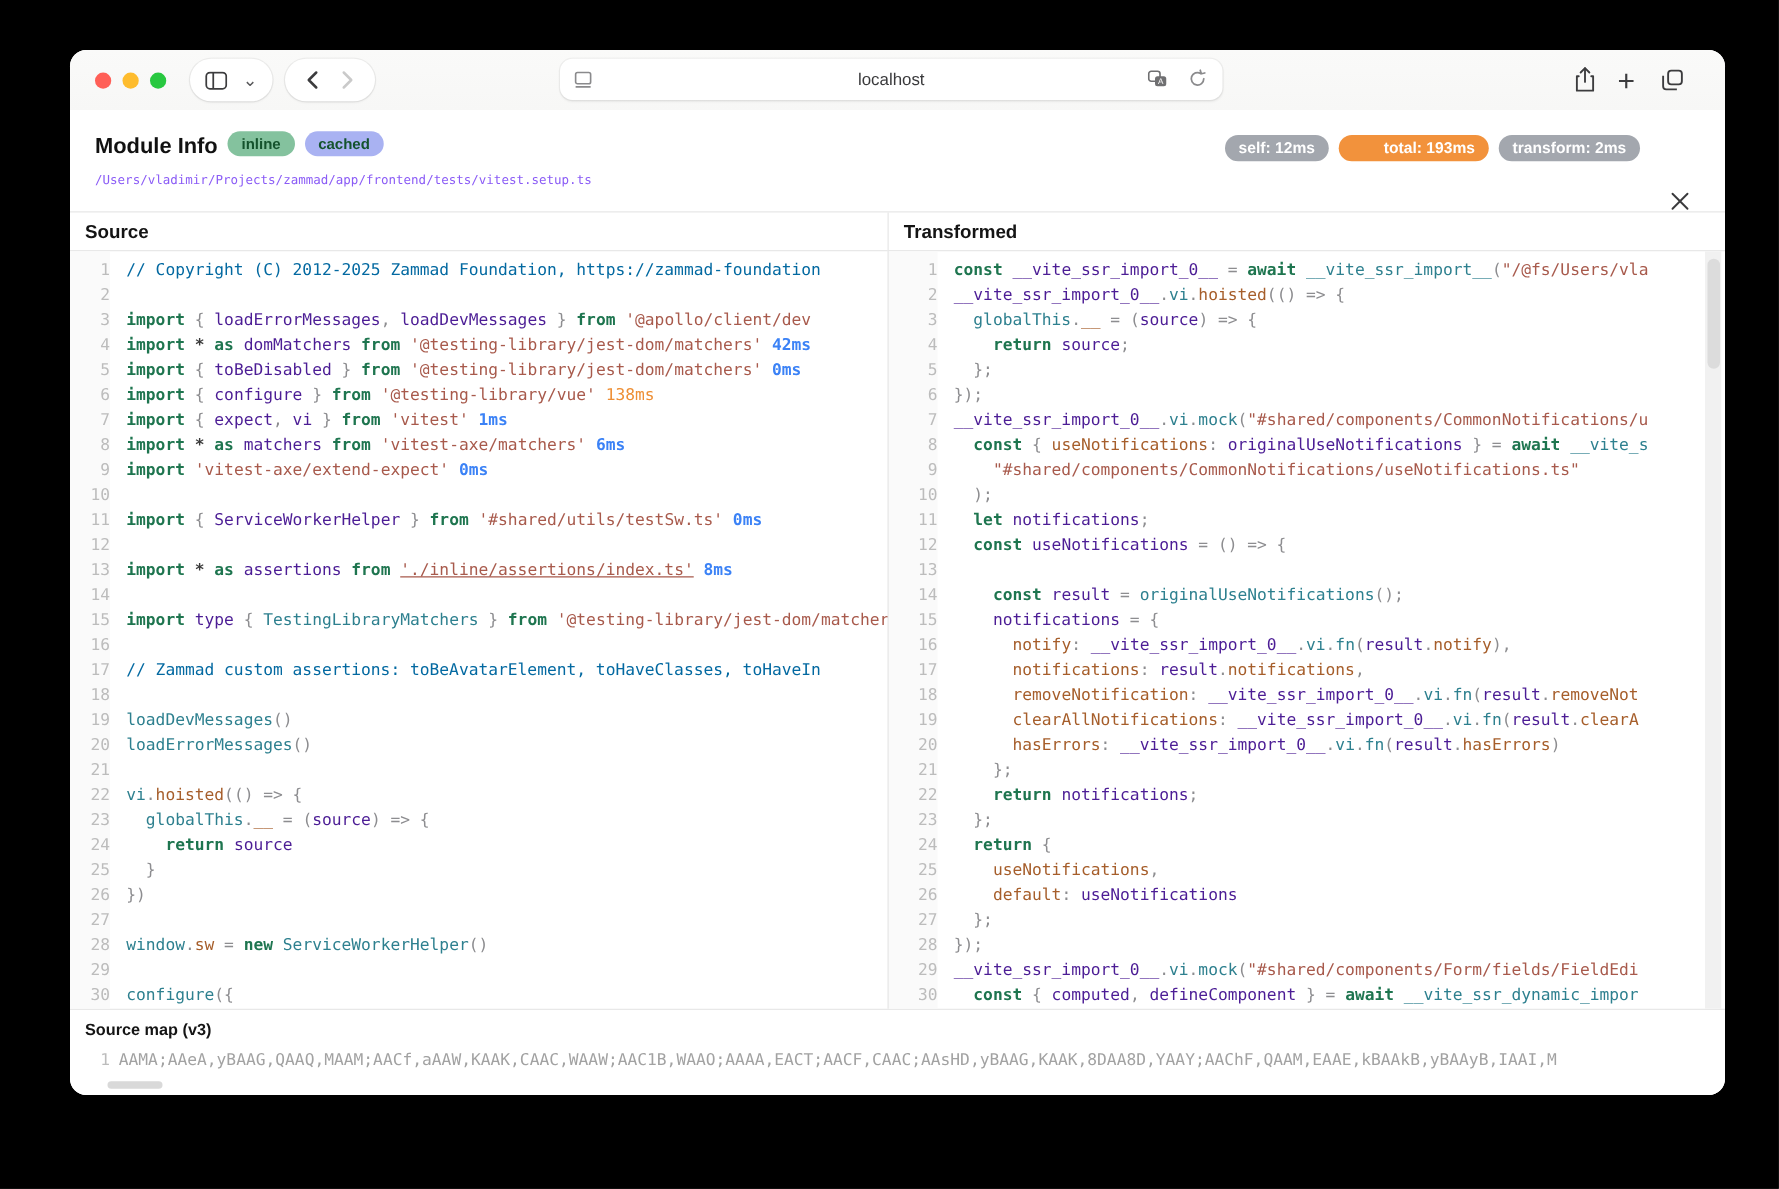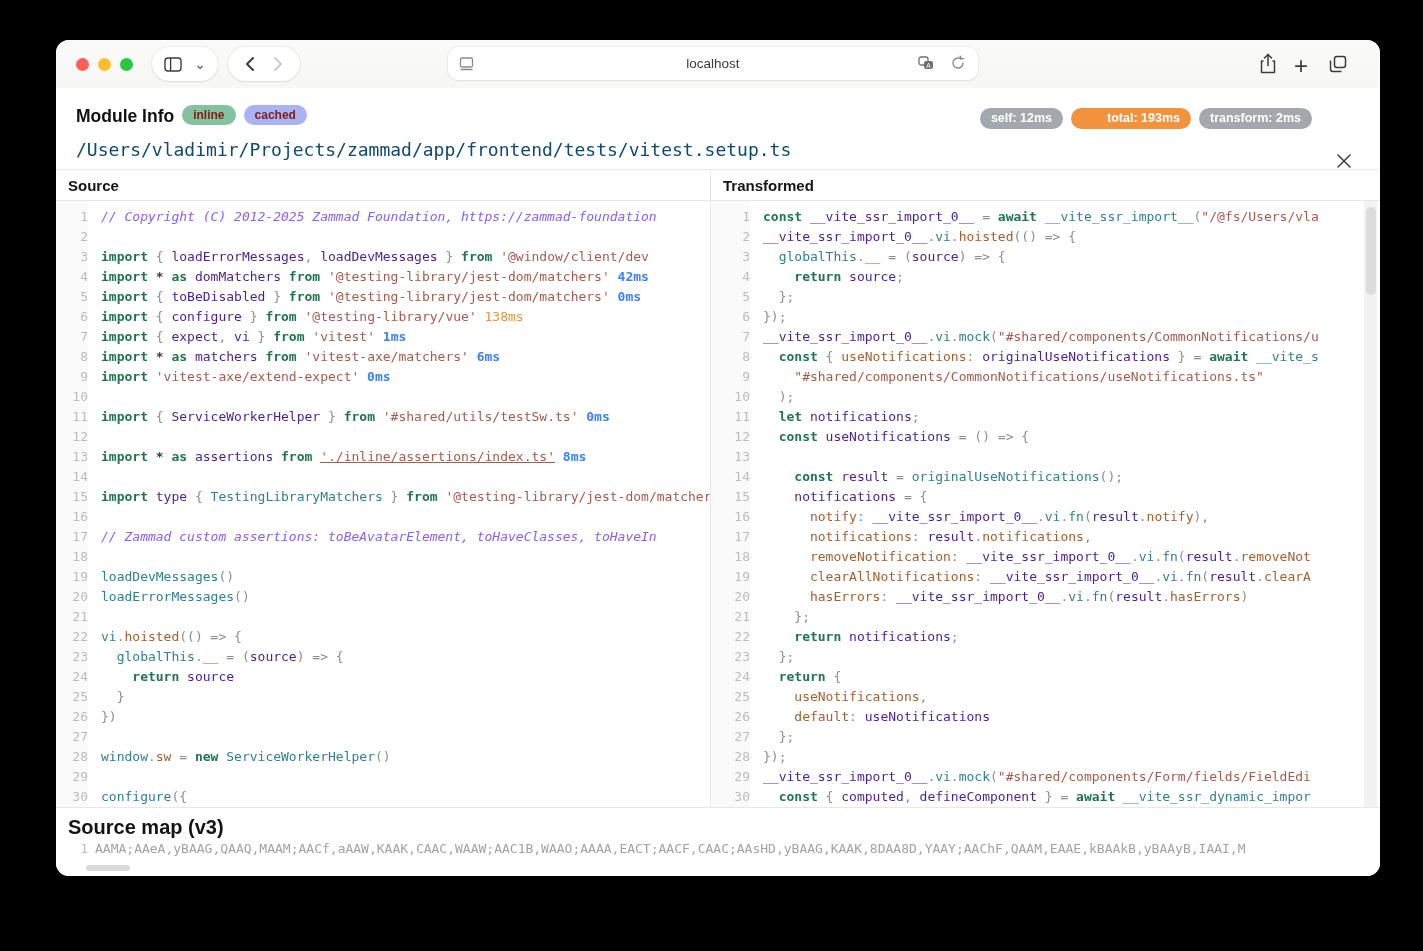--- a/index.html
+++ b/index.html
@@ -16,30 +16,30 @@
   .icnbtn{display:flex;align-items:center;justify-content:center;color:#3c3c3e;}
   .urlbar{position:absolute;left:392px;top:7px;width:530px;height:33px;background:#fff;
     border-radius:10px;box-shadow:0 0 0 1px rgba(0,0,0,.045),0 1px 2px rgba(0,0,0,.06);}
   .urltext{position:absolute;left:0;right:0;top:0;height:33px;line-height:33px;
     text-align:center;font-size:13.5px;color:#3a3a3c;}
   .chev{font-size:17px;line-height:1;color:#3c3c3e;}
   
   .modheader{position:absolute;left:0;top:48px;width:100%;height:81px;background:#fff;}
   .mh-title{position:absolute;left:20px;top:17px;font-size:17.5px;font-weight:700;color:#111;}
   .badge{display:inline-block;height:20px;line-height:20px;border-radius:10px;padding:0 11px;
-    color:#7f1d1d;font-size:12px;font-weight:700;vertical-align:3px;margin-left:8px;}
+    color:#14532d;font-size:12px;font-weight:700;vertical-align:3px;margin-left:8px;}
   .badge.inline{background:#84c29e;}
   .badge.cached{background:#a9b2f2;}
   .timings{position:absolute;right:68px;top:20px;display:flex;gap:8px;}
   .tpill{height:21px;line-height:21px;border-radius:11px;padding:0 11px;color:#fff;
     font-size:12.5px;font-weight:700;}
   .tpill.gray{background:#a3a7ae;}
   .tpill.orange{background:#f2923c;padding-left:36px;}
   .mh-path{position:absolute;left:20px;top:51px;font-family:"DejaVu Sans Mono",monospace;
-    font-size:18px;color:#0c4a6e;}
+    font-size:10px;color:#8b5cf6;}
   .closex{position:absolute;right:27px;top:64px;width:18px;height:18px;cursor:pointer;}
   
   .panels{position:absolute;left:0;top:129px;width:100%;height:639px;border-top:1px solid #e8e8e8;
     border-bottom:1px solid #e8e8e8;box-sizing:border-box;background:#fff;}
   .phead{position:absolute;top:0;height:31px;line-height:31px;font-size:15px;font-weight:700;
     color:#141414;border-bottom:1px solid #e8e8e8;box-sizing:border-box;}
   .phead.left{left:0;width:654px;padding-left:12px;}
   .phead.right{left:654px;width:670px;padding-left:13px;}
   .vdivider{position:absolute;left:654px;top:0;bottom:0;width:1px;background:#e8e8e8;}
   .codearea{position:absolute;left:0;top:31px;right:0;bottom:0;overflow:hidden;}
@@ -50,32 +50,32 @@
   .code-line{position:relative;display:flex;height:20px;line-height:20px;white-space:pre;
     font-family:"DejaVu Sans Mono",monospace;font-size:13px;z-index:1;}
   .ln{flex:0 0 32px;text-align:right;padding-right:7px;color:#bcbcbc;}
   .codecol.right .ln{flex-basis:40px;}
   .code{padding-left:6px;}
   .tk-k{color:#1e754f;font-weight:600;}
   .tk-i{color:#4c1d95;}
   .tk-s{color:#a85a4c;}
   .tk-f{color:#2e808f;}
   .tk-o{color:#a65e2b;}
-  .tk-c{color:#8b5cf6;font-style:italic;}
+  .tk-c{color:#0369a1;}
   .tk-p{color:#8d8d90;}
   .tk-b{color:#3b3b3b;font-weight:700;}
   .tk-t{color:#3b82f6;font-weight:bold;}
   .tk-th{color:#ee8f35;}
   .tk-u{text-decoration:underline;}
   .vtrack{position:absolute;right:3px;top:0;bottom:0;width:13px;background:#f1f1f1;z-index:3;}
   .vthumb{position:absolute;right:1.5px;top:6px;width:10px;height:88px;background:#dcdcdc;
     border-radius:5px;}
   
   .sourcemap{position:absolute;left:0;top:768px;width:100%;height:68px;background:#fff;}
-  .sm-title{position:absolute;left:12px;top:8px;font-size:20px;font-weight:700;color:#141414;}
+  .sm-title{position:absolute;left:12px;top:8px;font-size:13px;font-weight:700;color:#141414;}
   .sm-row{position:absolute;left:0;right:0;top:31px;display:flex;height:20px;line-height:20px;
     font-family:"DejaVu Sans Mono",monospace;font-size:13px;white-space:pre;overflow:hidden;}
   .sm-row .ln{flex:0 0 32px;}
   .sm-map{color:#a2a2a2;overflow:hidden;}
   .sm-scroll{position:absolute;left:30px;top:57px;width:44px;height:6px;background:#d9d9d9;
     border-radius:3px;}
   svg{display:block;}
 </style>
 </head>
 <body>
@@ -169,21 +169,21 @@
 
   <div class="panels">
     <div class="phead left">Source</div>
     <div class="phead right">Transformed</div>
     <div class="codearea">
       <div class="gutter-bg" style="left:0;width:32px;"></div>
       <div class="gutter-bg" style="left:654px;width:40px;"></div>
       <div id="source-code" class="codecol left">
           <div class="code-line"><span class="ln">1</span><span class="code"><span class="tk-c">// Copyright (C) 2012-2025 Zammad Foundation, https://zammad-foundation</span></span></div>
           <div class="code-line"><span class="ln">2</span><span class="code"></span></div>
-          <div class="code-line"><span class="ln">3</span><span class="code"><span class="tk-k">import</span><span class="tk-p"> { </span><span class="tk-i">loadErrorMessages</span><span class="tk-p">, </span><span class="tk-i">loadDevMessages</span><span class="tk-p"> } </span><span class="tk-k">from</span><span class="tk-s"> '@window/client/dev</span></span></div>
+          <div class="code-line"><span class="ln">3</span><span class="code"><span class="tk-k">import</span><span class="tk-p"> { </span><span class="tk-i">loadErrorMessages</span><span class="tk-p">, </span><span class="tk-i">loadDevMessages</span><span class="tk-p"> } </span><span class="tk-k">from</span><span class="tk-s"> '@apollo/client/dev</span></span></div>
           <div class="code-line"><span class="ln">4</span><span class="code"><span class="tk-k">import</span><span class="tk-b"> * </span><span class="tk-k">as</span><span class="tk-i"> domMatchers</span><span class="tk-k"> from</span><span class="tk-s"> '@testing-library/jest-dom/matchers'</span><span class="tk-t"> 42ms</span></span></div>
           <div class="code-line"><span class="ln">5</span><span class="code"><span class="tk-k">import</span><span class="tk-p"> { </span><span class="tk-i">toBeDisabled</span><span class="tk-p"> } </span><span class="tk-k">from</span><span class="tk-s"> '@testing-library/jest-dom/matchers'</span><span class="tk-t"> 0ms</span></span></div>
           <div class="code-line"><span class="ln">6</span><span class="code"><span class="tk-k">import</span><span class="tk-p"> { </span><span class="tk-i">configure</span><span class="tk-p"> } </span><span class="tk-k">from</span><span class="tk-s"> '@testing-library/vue'</span><span class="tk-th"> 138ms</span></span></div>
           <div class="code-line"><span class="ln">7</span><span class="code"><span class="tk-k">import</span><span class="tk-p"> { </span><span class="tk-i">expect</span><span class="tk-p">, </span><span class="tk-i">vi</span><span class="tk-p"> } </span><span class="tk-k">from</span><span class="tk-s"> 'vitest'</span><span class="tk-t"> 1ms</span></span></div>
           <div class="code-line"><span class="ln">8</span><span class="code"><span class="tk-k">import</span><span class="tk-b"> * </span><span class="tk-k">as</span><span class="tk-i"> matchers</span><span class="tk-k"> from</span><span class="tk-s"> 'vitest-axe/matchers'</span><span class="tk-t"> 6ms</span></span></div>
           <div class="code-line"><span class="ln">9</span><span class="code"><span class="tk-k">import</span><span class="tk-s"> 'vitest-axe/extend-expect'</span><span class="tk-t"> 0ms</span></span></div>
           <div class="code-line"><span class="ln">10</span><span class="code"></span></div>
           <div class="code-line"><span class="ln">11</span><span class="code"><span class="tk-k">import</span><span class="tk-p"> { </span><span class="tk-i">ServiceWorkerHelper</span><span class="tk-p"> } </span><span class="tk-k">from</span><span class="tk-s"> '#shared/utils/testSw.ts'</span><span class="tk-t"> 0ms</span></span></div>
           <div class="code-line"><span class="ln">12</span><span class="code"></span></div>
           <div class="code-line"><span class="ln">13</span><span class="code"><span class="tk-k">import</span><span class="tk-b"> * </span><span class="tk-k">as</span><span class="tk-i"> assertions</span><span class="tk-k"> from </span><span class="tk-s tk-u">'./inline/assertions/index.ts'</span><span class="tk-t"> 8ms</span></span></div>

